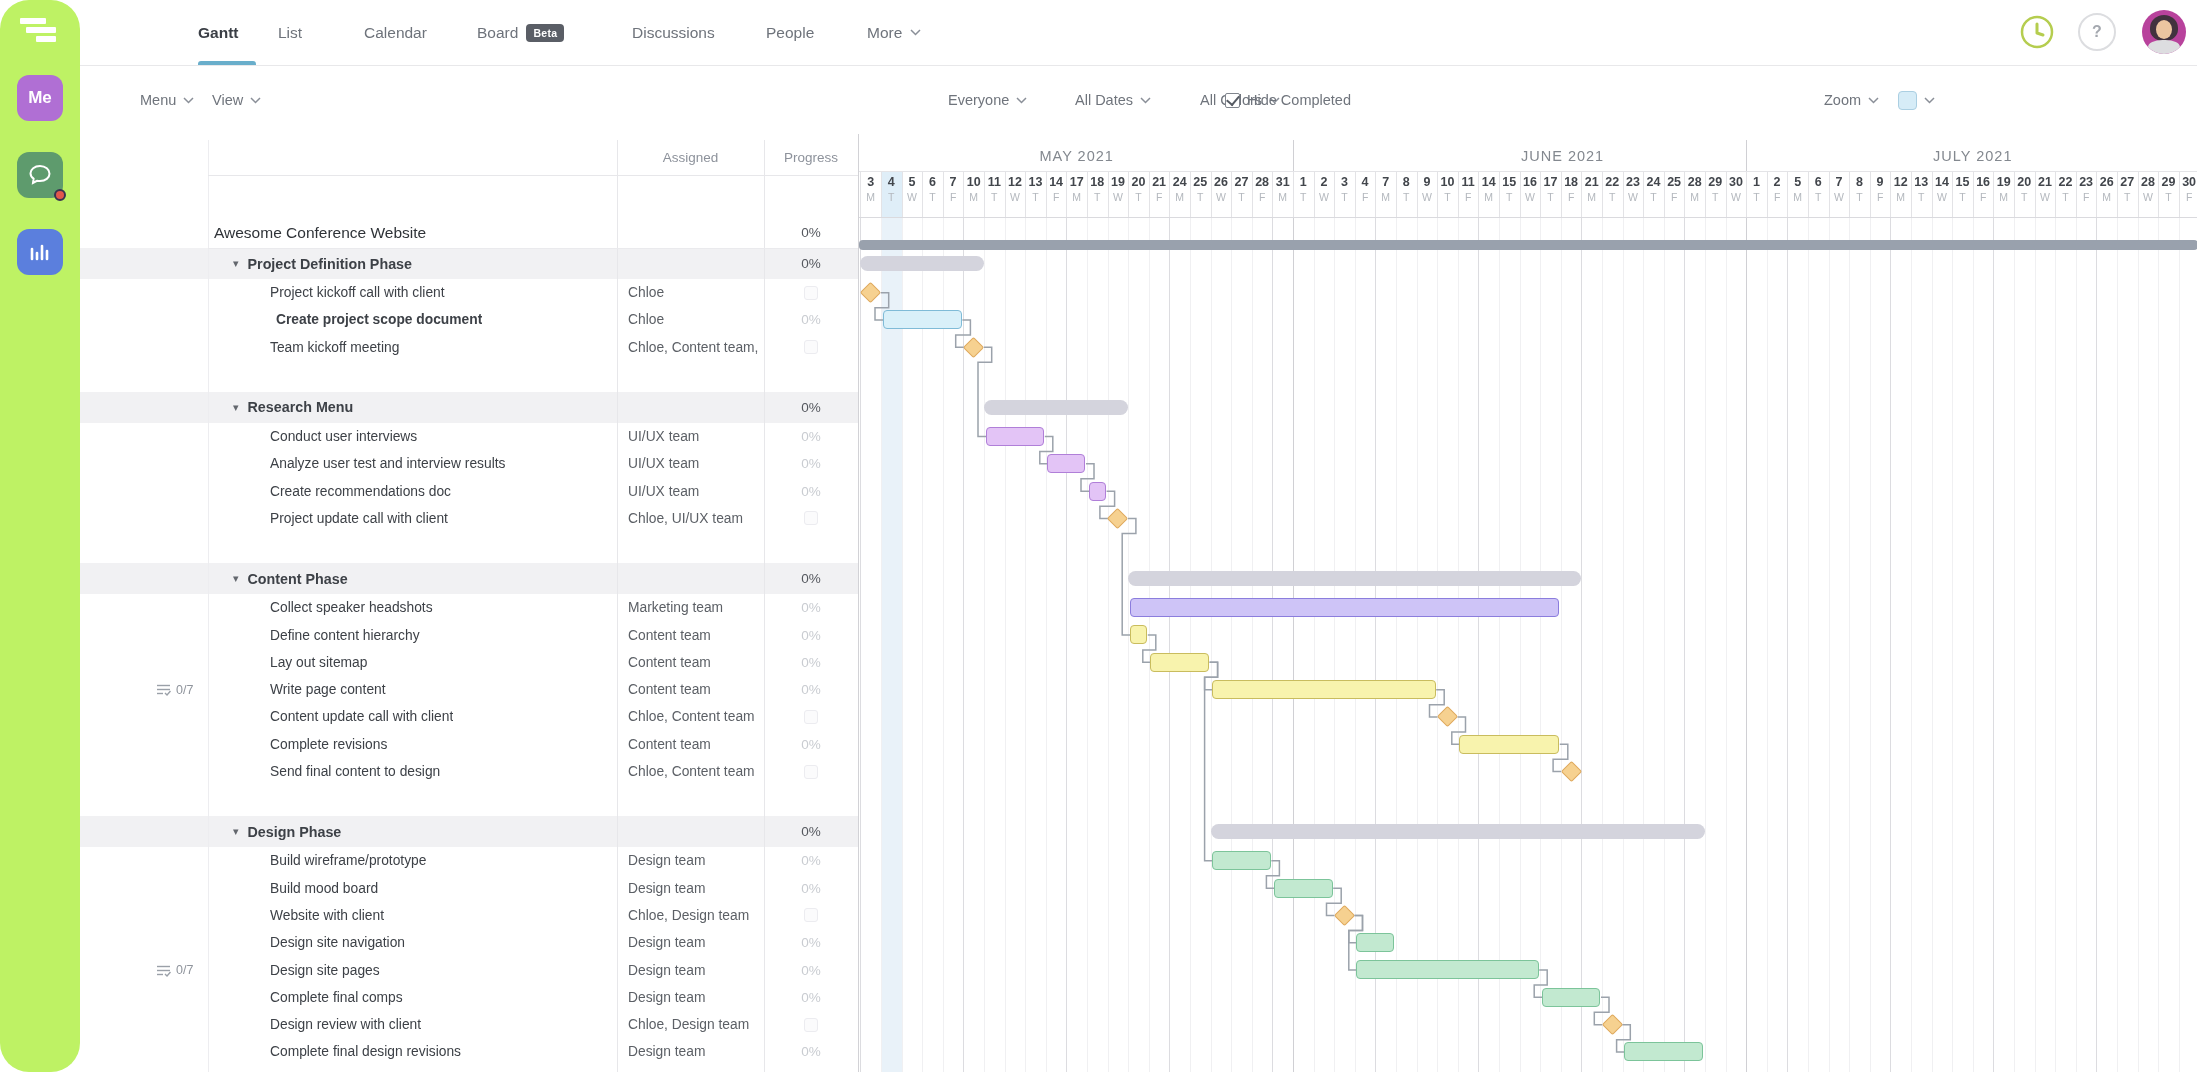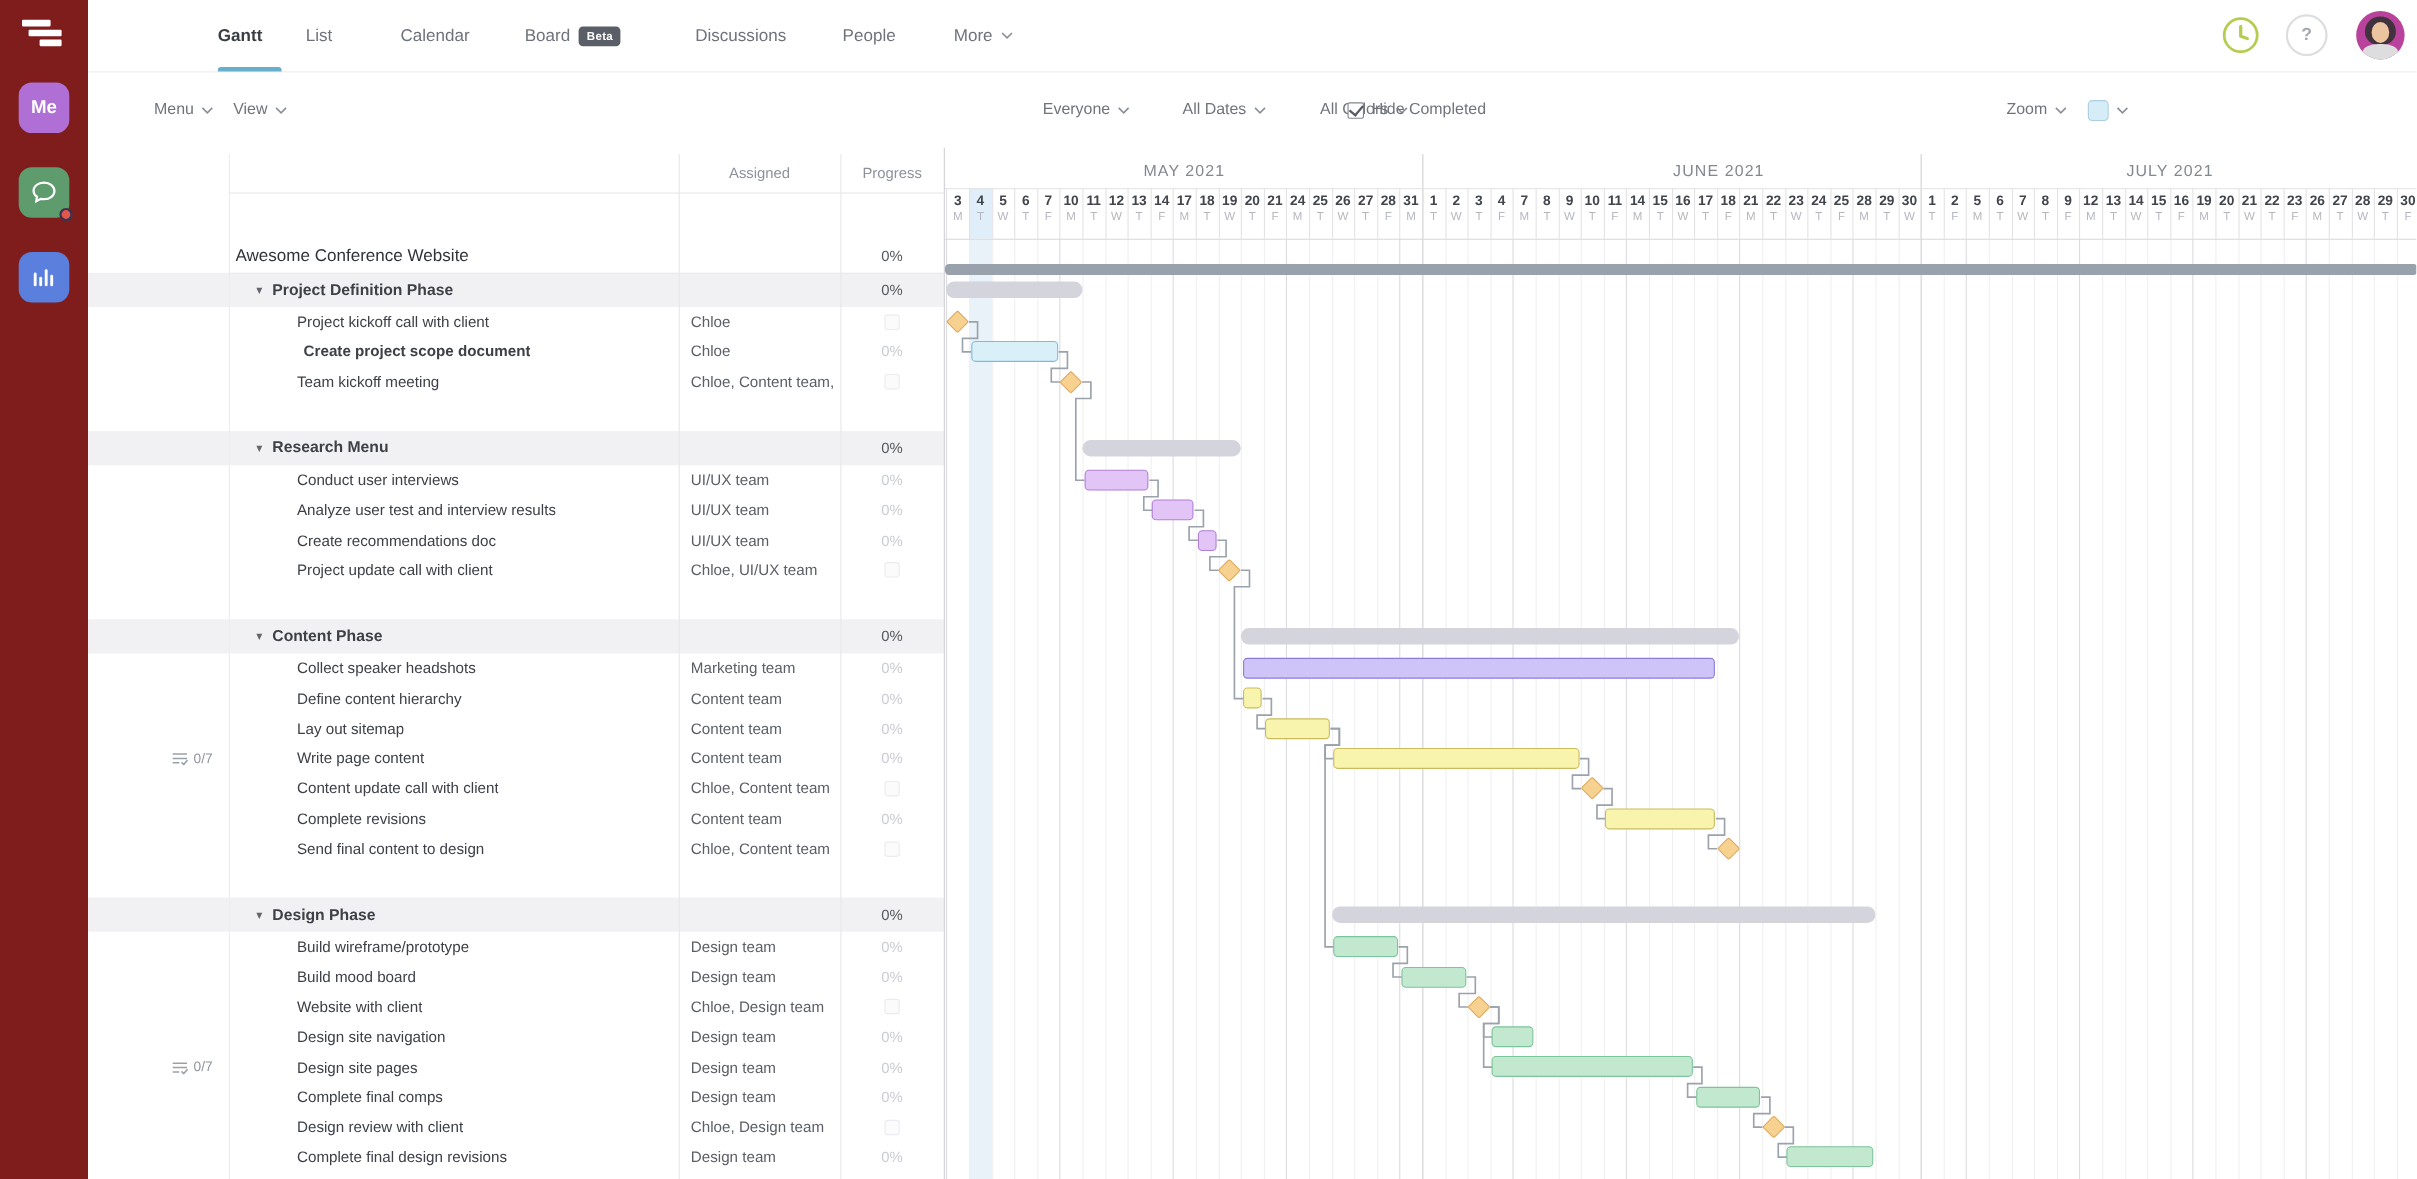--- a/index.html
+++ b/index.html
@@ -1,21 +1,21 @@
 <!DOCTYPE html>
 <html><head>
 <meta charset="utf-8">
 <style>
   * { margin:0; padding:0; box-sizing:border-box; }
   html,body { background:#fff; }
   body { font-family:"Liberation Sans","DejaVu Sans",sans-serif; }
   .app { position:relative; width:2197px; height:1072px; background:#fff; overflow:hidden; }
 
   
-  .sidebar { position:absolute; left:0; top:0; width:80px; height:1072px; background:#7f1d1d; }
+  .sidebar { position:absolute; left:0; top:0; width:80px; height:1072px; background:#bef264;border-radius:29px; }
   .logo { position:absolute; left:20px; top:18px; width:36px; height:24px; }
   .logo div { position:absolute; background:#fff; height:6px; border-radius:1px; }
   .logo .b1 { left:0; top:0; width:26px; }
   .logo .b2 { left:6px; top:9px; width:30px; }
   .logo .b3 { left:16px; top:18px; width:20px; }
   .tile { position:absolute; left:17px; width:46px; height:46px; border-radius:12px; display:flex; align-items:center; justify-content:center; color:#fff; font-weight:bold; font-size:17px; }
   .tile .dot { position:absolute; right:-3px; bottom:-3px; width:12px; height:12px; border-radius:50%; border:2px solid #39334f; }
 
   
   .topnav { position:absolute; left:80px; top:0; width:2117px; height:66px; background:#fff; border-bottom:1px solid #e8e8ea; }

